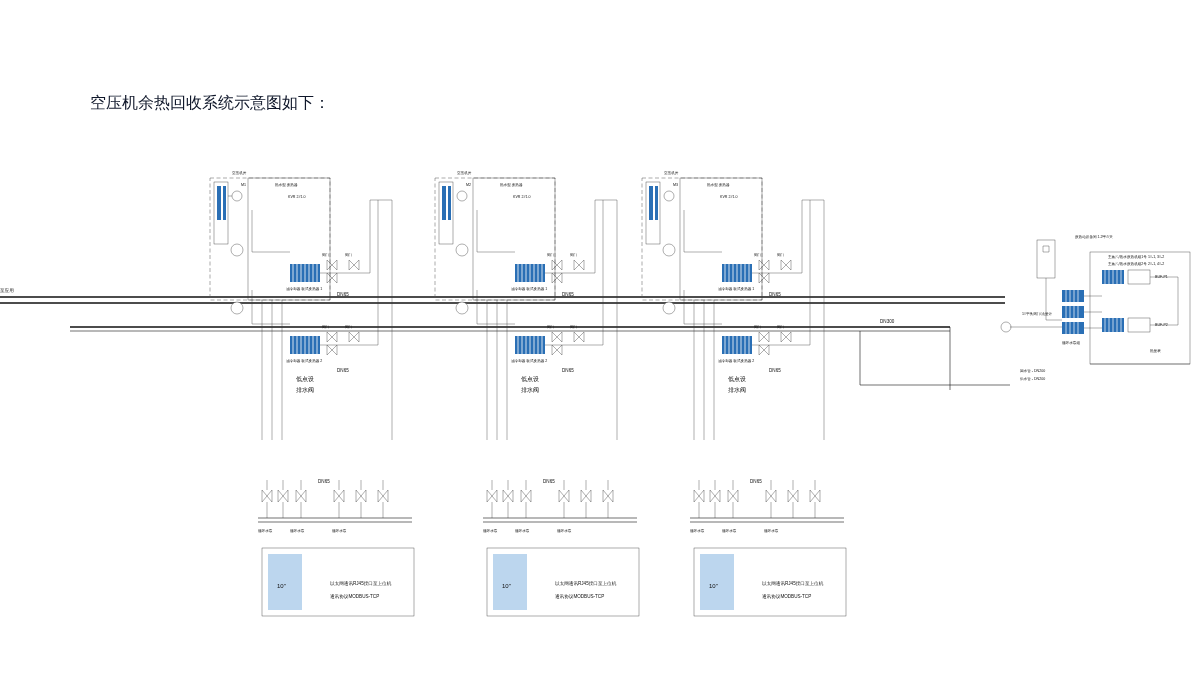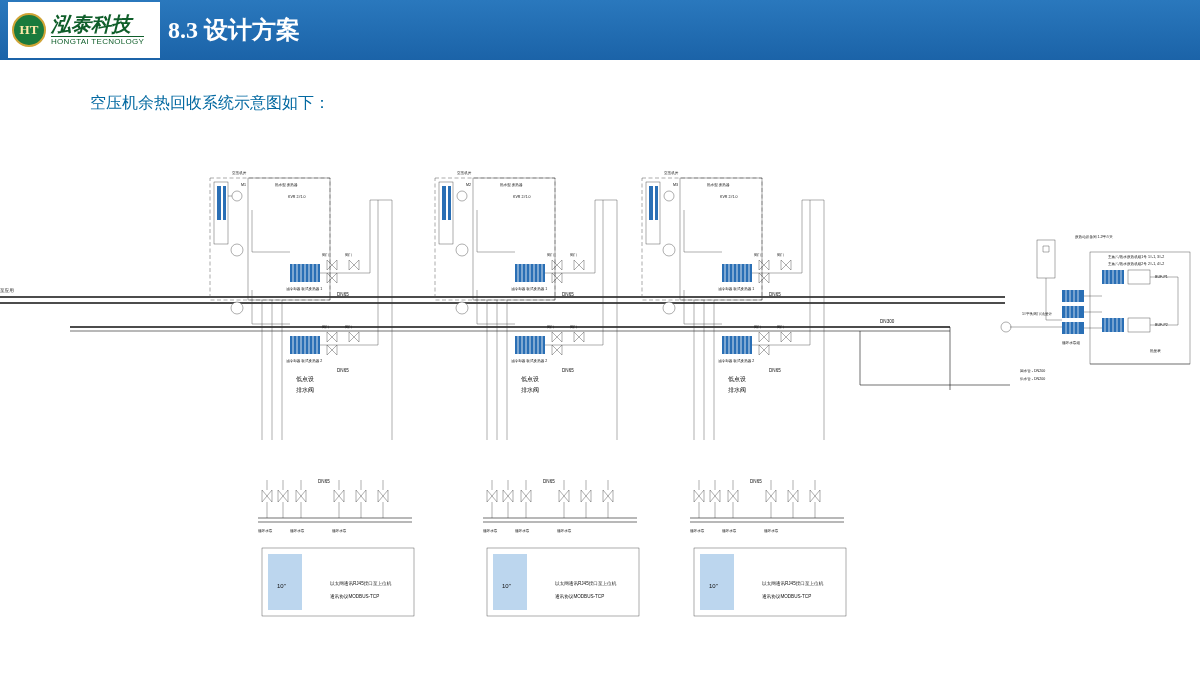--- a/index.html
+++ b/index.html
@@ -56,21 +56,21 @@
   .header-title {
     position: absolute; left: 168px; top: 14px;
     color: #ffffff; font-size: 24px; font-weight: bold;
     font-family: "Liberation Serif", serif;
     white-space: nowrap;
   }
 
   
   .caption {
     position: absolute; left: 90px; top: 93px;
-    font-size: 16px; color: #0369a1;
+    font-size: 16px; color: #0f172a;
     font-family: "Liberation Sans", sans-serif;
     white-space: nowrap;
     text-align: right;
   }
 
   
   #diagram {
     position: absolute; left: 0; top: 140px;
     width: 1200px; height: 520px;
   }
@@ -86,31 +86,20 @@
   .ln-dash { stroke: #555; stroke-width: .5; fill: none; stroke-dasharray: 4 2.5; }
   .fill-blue { fill: #2a6fb5; }
   .fill-lblue { fill: #bcd6ee; }
   .fill-w { fill: #ffffff; }
 </style>
 </head>
 <body>
 
 <div id="slide">
 
-  <div class="header">
-    <div class="logo-wrap">
-      <div class="logo-badge">HT</div>
-      <div class="logo-text">
-        <div class="logo-cn">泓泰科技</div>
-        <div class="logo-rule"></div>
-        <div class="logo-en">HONGTAI TECNOLOGY</div>
-      </div>
-    </div>
-    <div class="header-title">8.3 设计方案</div>
-  </div>
 
   <div class="caption">空压机余热回收系统示意图如下：</div>
 
   <div id="diagram">
   <svg viewBox="0 0 1200 520" width="1200" height="520" xmlns="http://www.w3.org/2000/svg">
 
     <line class="ln-thick" x1="0" y1="157" x2="1005" y2="157"></line>
     <line class="ln-thick" x1="0" y1="163" x2="1005" y2="163"></line>
     <line class="ln-thick" x1="70" y1="187" x2="950" y2="187"></line>
     <line class="ln" x1="70" y1="191" x2="950" y2="191"></line>

